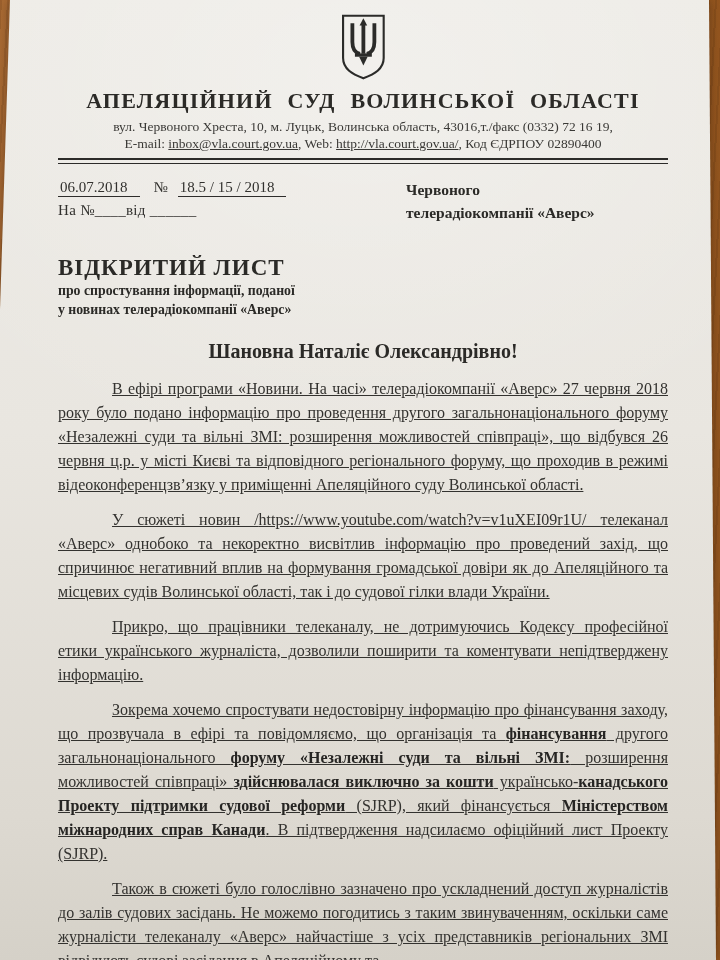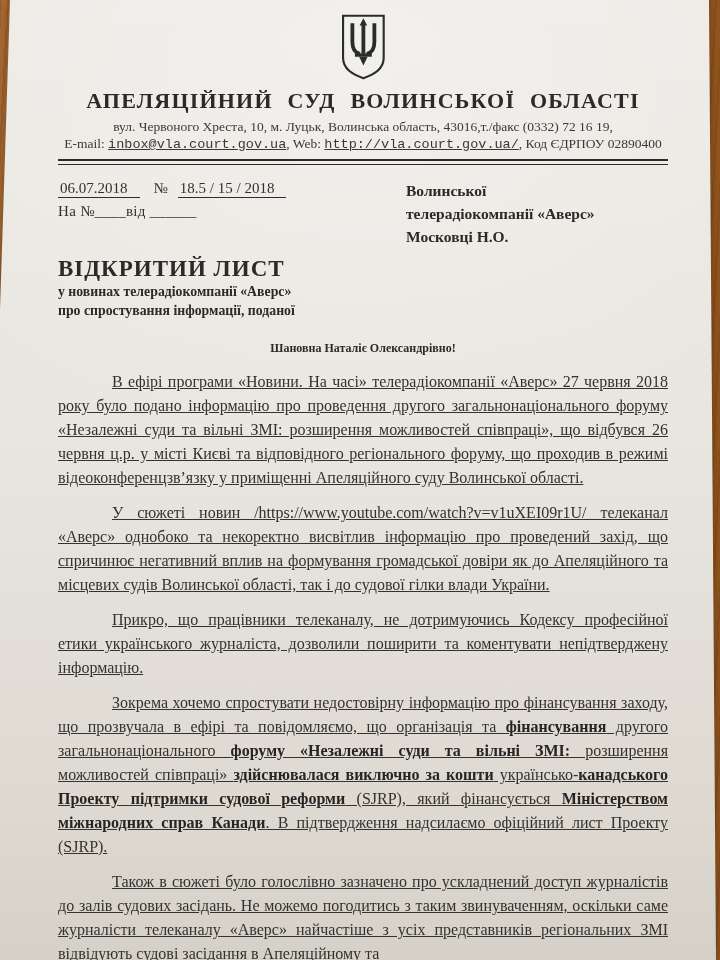--- a/index.html
+++ b/index.html
@@ -44,21 +44,21 @@
     white-space: nowrap;
     color: #2b2a27;
   }
   .addr, .contact {
     font-size: 13.5px;
     line-height: 17px;
     white-space: nowrap;
     color: #3a3936;
   }
   .addr { margin-top: 4px; }
-  .contact .u { text-decoration: underline; font-family: Liberation Mono, monospace; }
+  .contact .u { text-decoration: underline; }
   .rule {
     margin-top: 6px;
     height: 3px;
     border-top: 2.5px solid #2c2b29;
     border-bottom: 1px solid #2c2b29;
   }
 
   .ref-row { position: relative; margin-top: 15px; height: 66px; font-size: 15px; }
   .ref-line1 { white-space: nowrap; }
   .ref-line1 .uline { border-bottom: 1.2px solid #2e2d2b; padding: 0 12px 1px 2px; }
@@ -74,21 +74,21 @@
     color: #2b2a27;
   }
 
   .subject { margin-top: 10px; color: #2b2a27; }
   .subject-title { font-weight: bold; font-size: 23px; letter-spacing: 1px; }
   .subject-sub { font-weight: bold; font-size: 13.8px; line-height: 16.5px; margin-top: 2px; }
 
   .salutation {
     text-align: center;
     font-weight: bold;
-    font-size: 12px;
+    font-size: 20px;
     margin-top: 22px;
     color: #2b2a27;
   }
 
   .body-block { margin-top: 14px; }
   .para {
     font-size: 16px;
     line-height: 24px;
     text-align: justify;
     text-indent: 54px;
@@ -121,31 +121,30 @@
         <div class="org-name">АПЕЛЯЦІЙНИЙ СУД ВОЛИНСЬКОЇ ОБЛАСТІ</div>
         <div class="addr">вул. Червоного Хреста, 10, м. Луцьк, Волинська область, 43016,т./факс (0332) 72 16 19,</div>
         <div class="contact"><span>E-mail: </span><span class="u">inbox@vla.court.gov.ua</span><span>, Web: </span><span class="u">http://vla.court.gov.ua/</span><span>, Код ЄДРПОУ 02890400</span></div>
         <div class="rule"></div>
       </div>
 
       <div class="ref-row">
         <div class="ref-line1"><span class="uline">06.07.2018</span><span class="num-label">№</span><span class="uline">18.5 / 15 / 2018</span></div>
         <div class="ref-line2">На №____від ______</div>
         <div class="recipient">
-            <div>Волинської</div>
+            <div>Червоного</div>
             <div>телерадіокомпанії «Аверс»</div>
-            <div>Московці Н.О.</div>
           </div>
       </div>
 
       <div class="subject">
         <div class="subject-title">ВІДКРИТИЙ ЛИСТ</div>
         <div>
+            <div class="subject-sub">про спростування інформації, поданої</div>
             <div class="subject-sub">у новинах  телерадіокомпанії  «Аверс»</div>
-            <div class="subject-sub">про спростування інформації, поданої</div>
           </div>
       </div>
 
       <div class="salutation">Шановна Наталіє Олександрівно!</div>
 
       <div class="body-block">
           <p class="para"><span>В ефірі програми «Новини. На часі» телерадіокомпанії «Аверс» 27 червня 2018 року було подано інформацію про проведення другого загальнонаціонального форуму «Незалежні суди та вільні ЗМІ: розширення можливостей співпраці», що відбувся 26 червня ц.р. у місті Києві та відповідного регіонального форуму, що проходив в режимі відеоконференцзв’язку у приміщенні Апеляційного суду Волинської області.</span></p>
           <p class="para"><span>У сюжеті новин /</span><span class="u">https://www.youtube.com/watch?v=v1uXEI09r1U</span><span>/ телеканал «Аверс» однобоко та некоректно висвітлив інформацію про проведений захід, що спричинює негативний вплив на формування громадської довіри як до Апеляційного та місцевих судів Волинської області, так і до судової гілки влади України.</span></p>
           <p class="para"><span>Прикро, що працівники телеканалу, не дотримуючись Кодексу професійної етики українського журналіста, дозволили поширити та коментувати непідтверджену інформацію.</span></p>
           <p class="para"><span>Зокрема хочемо спростувати недостовірну інформацію про фінансування заходу, що прозвучала в ефірі та повідомляємо, що організація та </span><span class="b">фінансування</span><span> другого загальнонаціонального </span><span class="b">форуму «Незалежні суди та вільні ЗМІ:</span><span> розширення можливостей співпраці» </span><span class="b">здійснювалася виключно за кошти</span><span> українсько-</span><span class="b">канадського Проекту підтримки судової реформи</span><span> (SJRP), який фінансується </span><span class="b">Міністерством міжнародних справ Канади</span><span>. В підтвердження надсилаємо офіційний лист Проекту (SJRP).</span></p>

